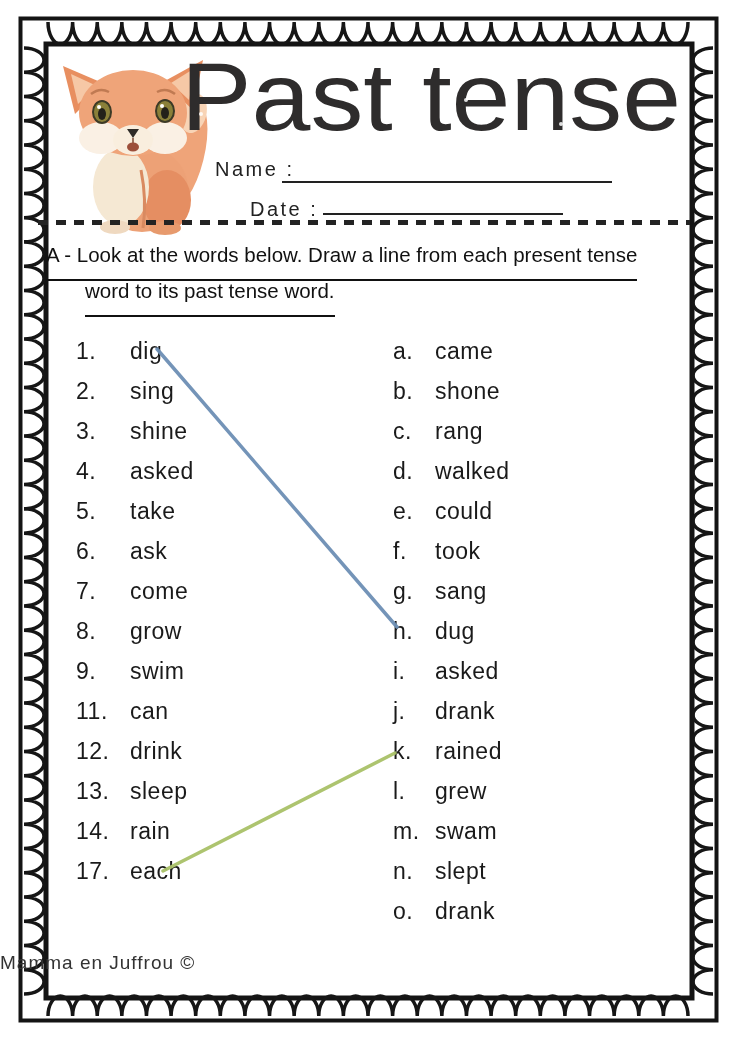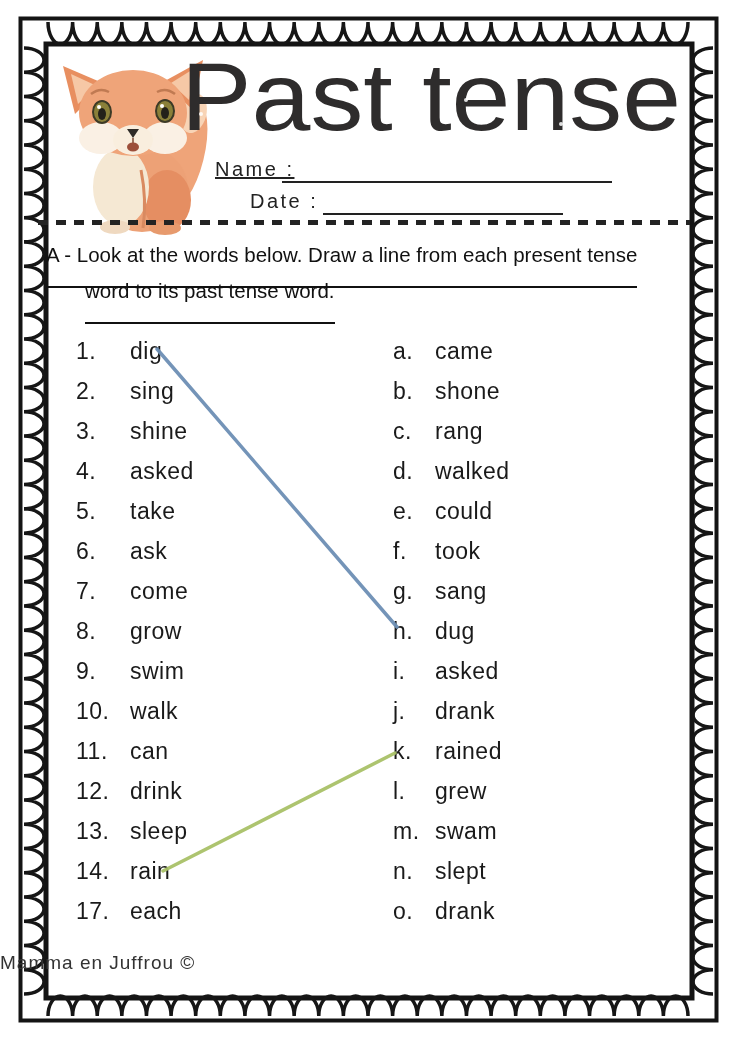--- a/index.html
+++ b/index.html
@@ -16,21 +16,21 @@
   
   .field-label{position:absolute;z-index:3;font-size:20px;letter-spacing:2.5px;color:#222;}
   .write-line{position:absolute;z-index:3;border-top:2px solid #222;height:0;}
   
   .divider{
     position:absolute;left:38px;top:220px;width:652px;height:5px;z-index:3;
     background:repeating-linear-gradient(90deg,#232323 0 10px,transparent 10px 18px);
   }
   
   .instr{position:absolute;z-index:3;font-size:20.5px;color:#111;}
-  .instr .u{display:inline-block;border-bottom:2px solid #111;padding-bottom:19px;}
+  .instr .u{display:inline-block;border-bottom:2px solid #111;padding-bottom:12px;}
   
   .col{position:absolute;top:331px;z-index:3;display:flex;flex-direction:column;}
   .col .row{height:40px;display:flex;align-items:center;font-size:23px;letter-spacing:.5px;color:#1a1a1a;}
   #present-col{left:76px;}
   #present-col .num{width:54px;}
   #past-col{left:393px;}
   #past-col .num{width:42px;}
   
   #lines-svg{position:absolute;left:0;top:0;z-index:4;pointer-events:none;}
   
@@ -86,23 +86,23 @@
       <circle cx="35" cy="72" r="2"></circle>
         <circle cx="122" cy="52" r="2"></circle>
       <circle cx="205" cy="86" r="2"></circle>
         <circle cx="300" cy="58" r="2"></circle>
       <circle cx="395" cy="82" r="2"></circle>
         <circle cx="478" cy="52" r="2"></circle>
       <circle cx="508" cy="86" r="2"></circle>
     </g>
   </svg>
 
-  <div class="field-label" style="left:215px;top:158px;text-decoration:underline;">Name :</div>
+  <div class="field-label" style="left:215px;top:158px;">Name :</div>
   <div class="write-line" style="left:282px;top:181px;width:330px;"></div>
-  <div class="field-label" style="left:250px;top:190px;">Date :</div>
+  <div class="field-label" style="left:250px;top:198px;">Date :</div>
   <div class="write-line" style="left:323px;top:213px;width:240px;"></div>
 
   <div class="divider"></div>
 
   <div class="instr" style="left:46px;top:243px;">
     <span class="u">A - Look at the words below. Draw a line from each present tense</span>
   </div>
   <div class="instr" style="left:85px;top:279px;">
     <span class="u">word to its past tense word.</span>
   </div>
@@ -136,24 +136,20 @@
         <span class="num">7.</span>
         <span class="word">come</span>
       </div>
     <div class="row">
         <span class="num">8.</span>
         <span class="word">grow</span>
       </div>
     <div class="row">
         <span class="num">9.</span>
         <span class="word">swim</span>
-      </div>
-    <div class="row">
-        <span class="num">10.</span>
-        <span class="word">walk</span>
       </div>
     <div class="row">
         <span class="num">11.</span>
         <span class="word">can</span>
       </div>
     <div class="row">
         <span class="num">12.</span>
         <span class="word">drink</span>
       </div>
     <div class="row">

